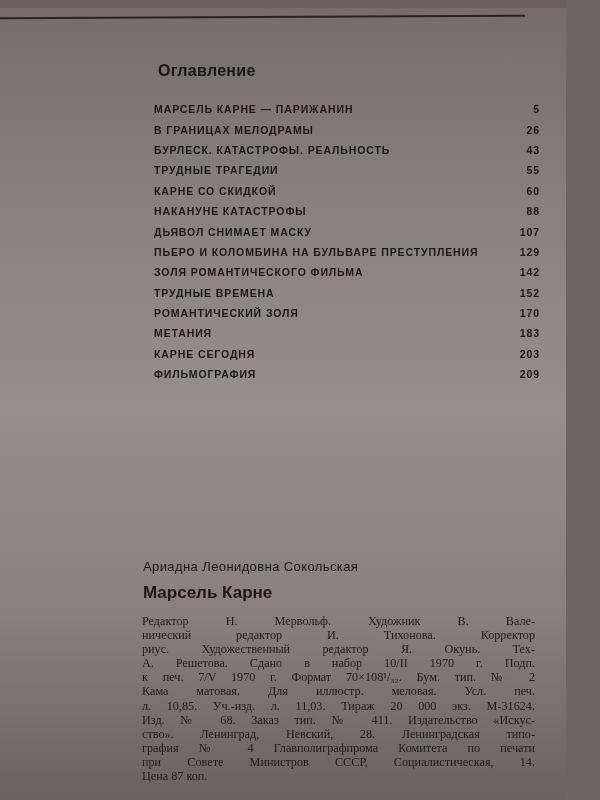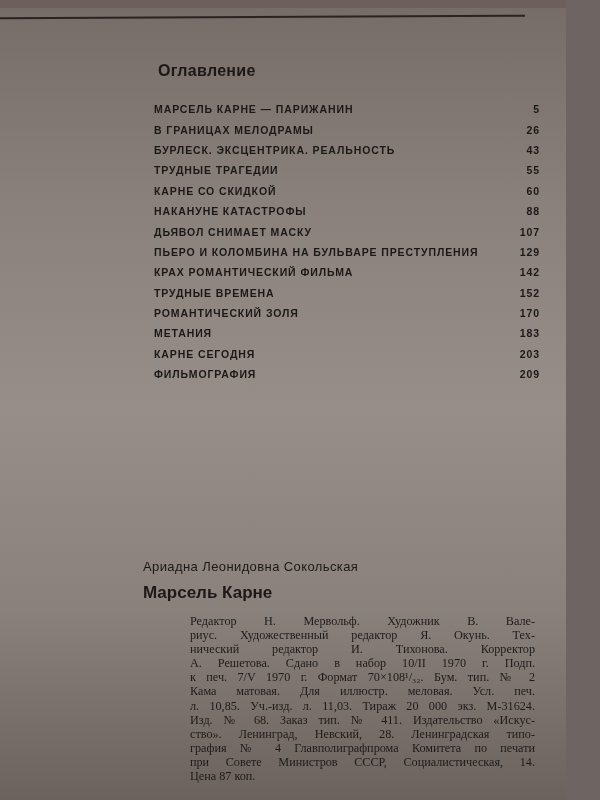--- a/index.html
+++ b/index.html
@@ -12,42 +12,42 @@
   .topline{position:absolute;left:0;top:8px;width:525px;height:2px;background:#2a2322;transform:rotate(-0.3deg);}
   .toc-title{position:absolute;left:158px;top:54px;font-size:16px;font-weight:bold;letter-spacing:0.3px;}
   .toc{position:absolute;left:154px;top:91px;width:386px;}
   .toc-row{display:flex;justify-content:space-between;height:20.4px;align-items:center;
     font-size:10.5px;font-weight:bold;letter-spacing:0.9px;}
   .toc-page{font-size:10.5px;}
   .author{position:absolute;left:143px;top:551px;font-size:13px;letter-spacing:0.4px;}
   .book-title{position:absolute;left:143px;top:575px;font-size:17px;font-weight:bold;}
   .imprint{position:absolute;left:142px;top:606px;width:393px;font-family:"Liberation Serif",serif;
     font-size:12.2px;line-height:14.1px;text-align:justify;color:#1f1a19;}
-  .imprint div{white-space:nowrap;text-align-last:justify;margin-left:48px;}
+  .imprint div{white-space:nowrap;text-align-last:justify;}
   .imprint div.last{text-align-last:left;}
 </style>
 </head>
 <body>
 
 <div class="page">
   <div class="topline"></div>
 
   <div class="toc-title">Оглавление</div>
 
   <div class="toc">
     <div class="toc-row">
         <span>МАРСЕЛЬ КАРНЕ — ПАРИЖАНИН</span>
         <span class="toc-page">5</span>
       </div>
     <div class="toc-row">
         <span>В ГРАНИЦАХ МЕЛОДРАМЫ</span>
         <span class="toc-page">26</span>
       </div>
     <div class="toc-row">
-        <span>БУРЛЕСК. ЭКСЦЕНТРИКА. РЕАЛЬНОСТЬ</span>
+        <span>БУРЛЕСК. КАТАСТРОФЫ. РЕАЛЬНОСТЬ</span>
         <span class="toc-page">43</span>
       </div>
     <div class="toc-row">
         <span>ТРУДНЫЕ ТРАГЕДИИ</span>
         <span class="toc-page">55</span>
       </div>
     <div class="toc-row">
         <span>КАРНЕ СО СКИДКОЙ</span>
         <span class="toc-page">60</span>
       </div>
@@ -57,21 +57,21 @@
       </div>
     <div class="toc-row">
         <span>ДЬЯВОЛ СНИМАЕТ МАСКУ</span>
         <span class="toc-page">107</span>
       </div>
     <div class="toc-row">
         <span>ПЬЕРО И КОЛОМБИНА НА БУЛЬВАРЕ ПРЕСТУПЛЕНИЯ</span>
         <span class="toc-page">129</span>
       </div>
     <div class="toc-row">
-        <span>КРАХ РОМАНТИЧЕСКИЙ ФИЛЬМА</span>
+        <span>ЗОЛЯ РОМАНТИЧЕСКОГО ФИЛЬМА</span>
         <span class="toc-page">142</span>
       </div>
     <div class="toc-row">
         <span>ТРУДНЫЕ ВРЕМЕНА</span>
         <span class="toc-page">152</span>
       </div>
     <div class="toc-row">
         <span>РОМАНТИЧЕСКИЙ ЗОЛЯ</span>
         <span class="toc-page">170</span>
       </div>
@@ -87,22 +87,22 @@
         <span>ФИЛЬМОГРАФИЯ</span>
         <span class="toc-page">209</span>
       </div>
   </div>
 
   <div class="author">Ариадна Леонидовна Сокольская</div>
   <div class="book-title">Марсель Карне</div>
 
   <div class="imprint">
     <div>Редактор Н. Мервольф. Художник В. Вале-</div>
+    <div>нический редактор И. Тихонова. Корректор</div>
     <div>риус. Художественный редактор Я. Окунь. Тех-</div>
-    <div>нический редактор И. Тихонова. Корректор</div>
     <div>А. Решетова. Сдано в набор 10/II 1970 г. Подп.</div>
     <div>к печ. 7/V 1970 г. Формат 70×108¹/₃₂. Бум. тип. № 2</div>
     <div>Кама матовая. Для иллюстр. меловая. Усл. печ.</div>
     <div>л. 10,85. Уч.-изд. л. 11,03. Тираж 20 000 экз. М-31624.</div>
     <div>Изд. № 68. Заказ тип. № 411. Издательство «Искус-</div>
     <div>ство». Ленинград, Невский, 28. Ленинградская типо-</div>
     <div>графия № 4 Главполиграфпрома Комитета по печати</div>
     <div>при Совете Министров СССР, Социалистическая, 14.</div>
     <div class="last">Цена 87 коп.</div>
   </div>

